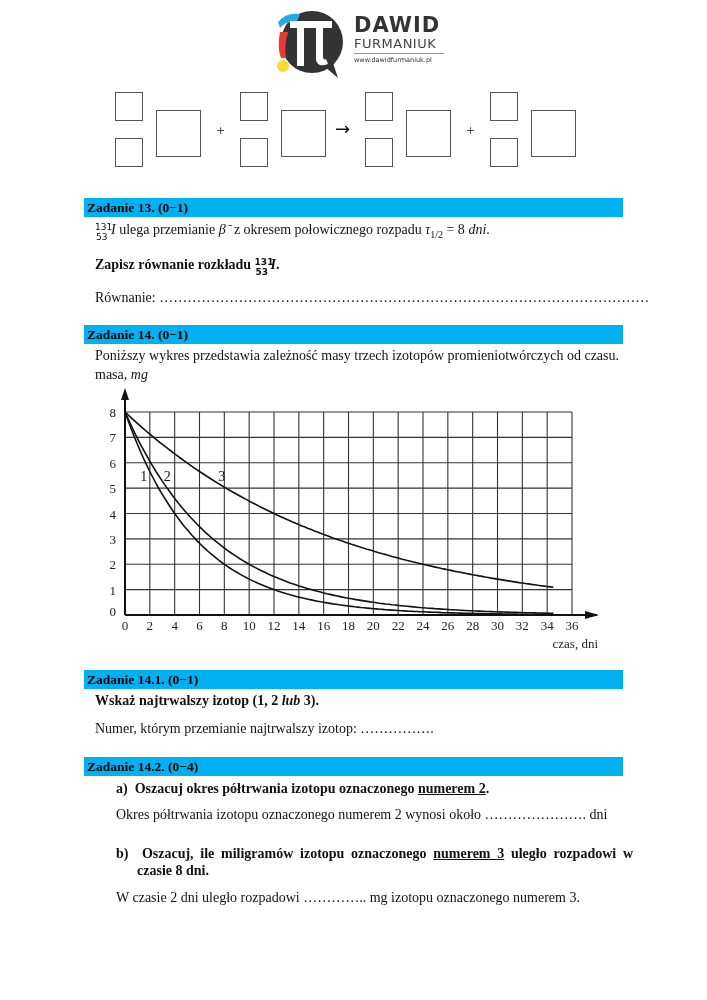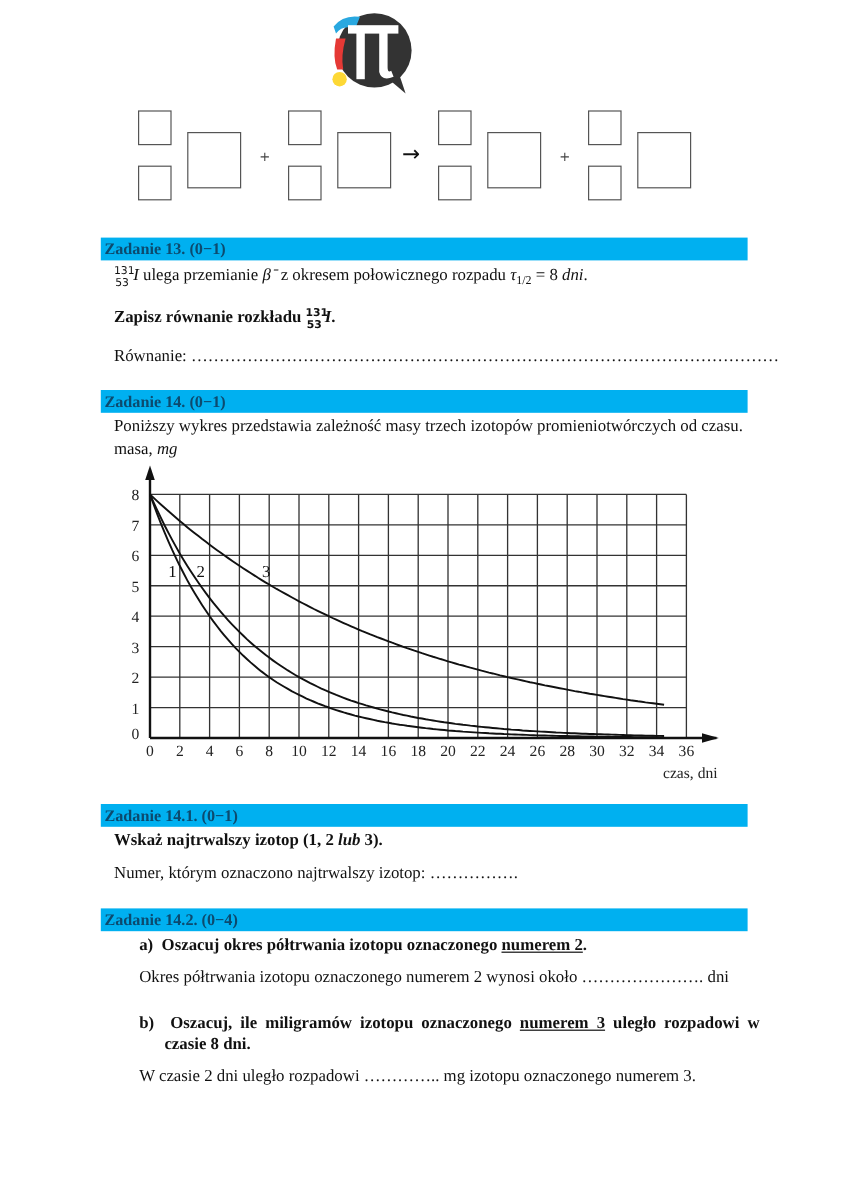--- a/index.html
+++ b/index.html
@@ -8,21 +8,21 @@
   .logo-text { position: absolute; left: 88px; top: 6px; font-family: "DejaVu Sans", sans-serif; color: #333; }
   .logo-name1 { font-size: 21px; font-weight: bold; letter-spacing: 1px; line-height: 22px; }
   .logo-name2 { font-size: 13px; letter-spacing: 0.5px; line-height: 15px; color: #444; }
   .logo-line { width: 90px; height: 1px; background: #5aa9e6; margin: 2px 0; }
   .logo-url { font-size: 6.5px; color: #333; }
   .boxrow { position: absolute; top: 90px; left: 115px; width: 480px; height: 78px; }
   .bx { position: absolute; border: 1px solid #555; background: #fff; }
   .bx.s { width: 28px; height: 29px; }
   .bx.l { width: 45px; height: 47px; }
   .op { position: absolute; font-family: "DejaVu Sans", sans-serif; color: #444; }
-  .hdr { position: absolute; left: 84px; width: 539px; height: 19px; background: #00b0f0; font-weight: bold; font-size: 13.5px; padding-left: 3px; line-height: 19px; color: #0c4a6e; }
+  .hdr { position: absolute; left: 84px; width: 539px; height: 19px; background: #00b0f0; font-weight: bold; font-size: 13.5px; padding-left: 3px; line-height: 19px; color: #000000; }
   .txt { position: absolute; left: 85px; font-size: 14px; line-height: 18px; margin-left: 10px; }
   .b { font-weight: bold; }
   sup, sub { font-size: 10px; }
   .iso { display: inline-block; position: relative; width: 16px; height: 14px; vertical-align: -2px; }
   .iso .m { position: absolute; left: 0; top: -4px; font-size: 9px; font-family: "DejaVu Sans", sans-serif; }
   .iso .z { position: absolute; left: 1px; top: 6px; font-size: 9px; font-family: "DejaVu Sans", sans-serif; }
   .it { font-style: italic; }
   .u { text-decoration: underline; }
   svg text { font-family: "Liberation Serif", serif; }
 </style>
@@ -33,20 +33,26 @@
   <svg width="86" height="72" viewBox="0 0 86 72">
     <circle cx="46" cy="34" r="31" fill="#333"></circle>
     <polygon points="58,58 72,70 66,52" fill="#333"></polygon>
     <path d="M12 14 Q20 4 34 6 L30 16 Q20 12 14 20 Z" fill="#29a8e0"></path>
     <path d="M14 24 Q11 40 15 50 L20 50 Q18 38 22 24 Z" fill="#e53935"></path>
     <circle cx="17" cy="58" r="6" fill="#fdd835"></circle>
     <rect x="24" y="13" width="42" height="7" fill="#fff"></rect>
     <rect x="31" y="18" width="7" height="40" fill="#fff"></rect>
     <path d="M50 18 L50 52 Q52 60 62 56 L60 51 Q57 53 57 48 L57 18 Z" fill="#fff"></path>
   </svg>
+  <div class="logo-text">
+    <div class="logo-name1">DAWID</div>
+    <div class="logo-name2">FURMANIUK</div>
+    <div class="logo-line"></div>
+    <div class="logo-url">www.dawidfurmaniuk.pl</div>
+  </div>
 </div>
 
 <div class="boxrow">
   <div class="bx s" style="left:0;top:2px"></div>
   <div class="bx s" style="left:0;top:48px"></div>
   <div class="bx l" style="left:41px;top:20px"></div>
   <div class="op" style="left:101px;top:34px;font-size:11px">+</div>
   <div class="bx s" style="left:125px;top:2px"></div>
   <div class="bx s" style="left:125px;top:48px"></div>
   <div class="bx l" style="left:166px;top:20px"></div>
@@ -143,21 +149,21 @@
     <text x="143.625" y="95.51250000000002" text-anchor="middle" font-size="14" fill="#111">1</text>
     <text x="167.21666666666667" y="95.51250000000002" text-anchor="middle" font-size="14" fill="#111">2</text>
     <text x="221.85000000000002" y="95.51250000000002" text-anchor="middle" font-size="14" fill="#111">3</text>
   </svg>
 
 <div class="hdr" style="top:670px">Zadanie 14.1. (0−1)</div>
 <div class="txt b" style="top:692px">
   <span>Wskaż najtrwalszy izotop (</span><span>1, 2 </span><span class="it">lub</span><span> 3</span><span>).</span>
 </div>
 <div class="txt" style="top:720px">
-  <span>Numer, którym oznaczono najtrwalszy izotop: </span><span>…………….</span>
+  <span>Numer, którym przemianie najtrwalszy izotop: </span><span>…………….</span>
 </div>
 
 <div class="hdr" style="top:757px">Zadanie 14.2. (0−4)</div>
 <div class="txt b" style="top:780px;left:106px">
   <span>a)</span>&nbsp;&nbsp;<span>Oszacuj okres półtrwania izotopu oznaczonego </span><span class="u">numerem 2</span><span>.</span>
 </div>
 <div class="txt" style="top:806px;left:106px">
   <span>Okres półtrwania izotopu oznaczonego numerem 2 wynosi około </span><span>………………….</span><span> dni</span>
 </div>
 <div class="txt b" style="top:845px;left:106px;width:517px;text-align:justify;text-align-last:justify">

